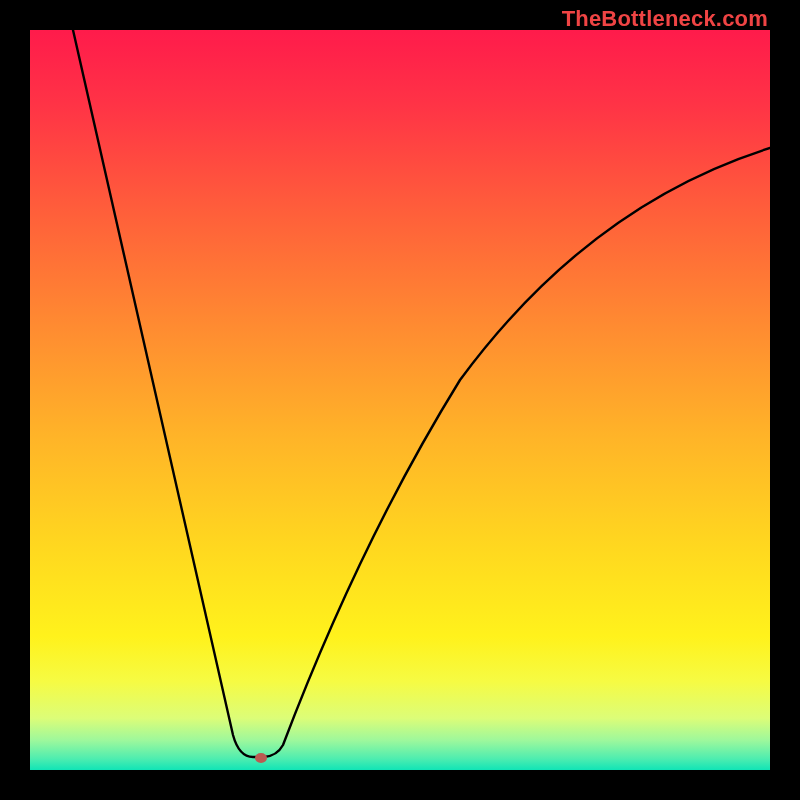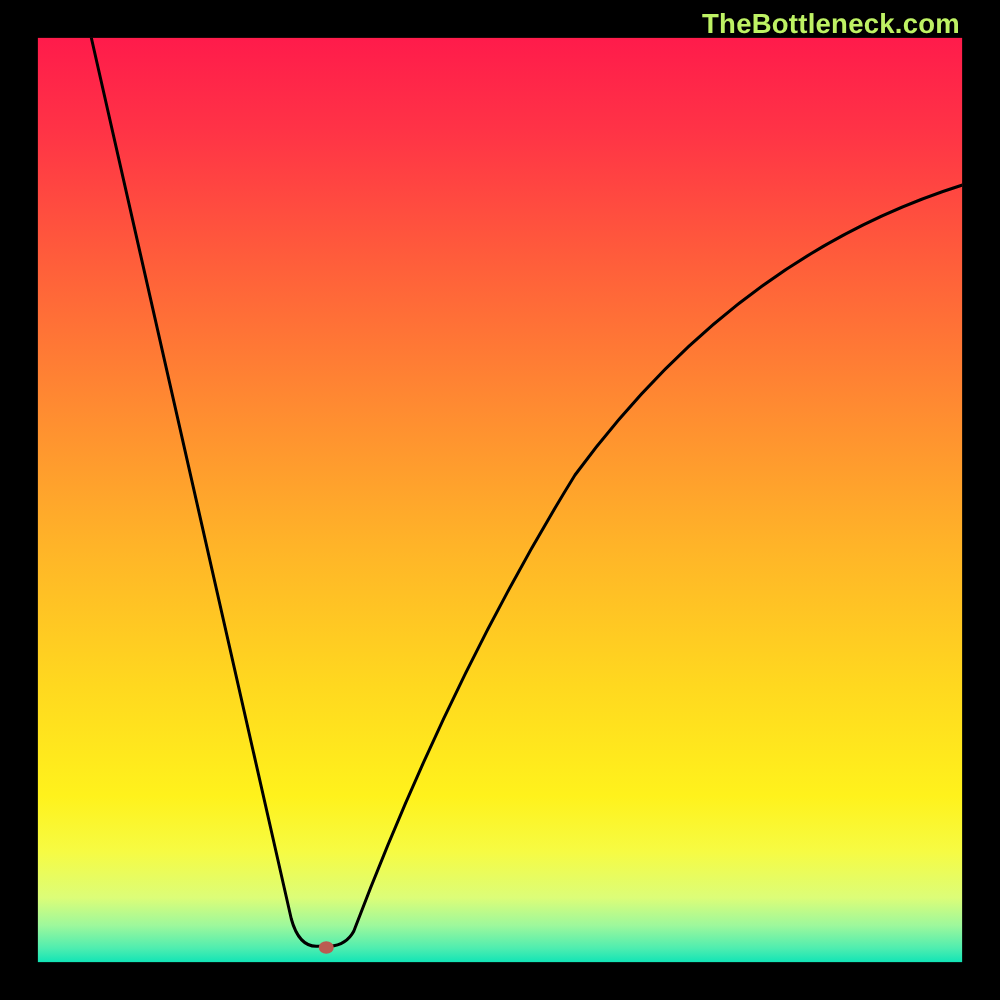--- a/index.html
+++ b/index.html
@@ -36,21 +36,21 @@
     position: absolute;
     top: 0;
     left: 0;
     width: 740px;
     height: 740px;
   }
   .watermark {
     position: absolute;
     top: 6px;
     right: 32px;
-    color: #bef264;
+    color: #ef4444;
     font-size: 22px;
     font-weight: 600;
     letter-spacing: 0.2px;
     user-select: none;
   }
 </style>
 </head>
 <body>
 
 <div class="outer">

